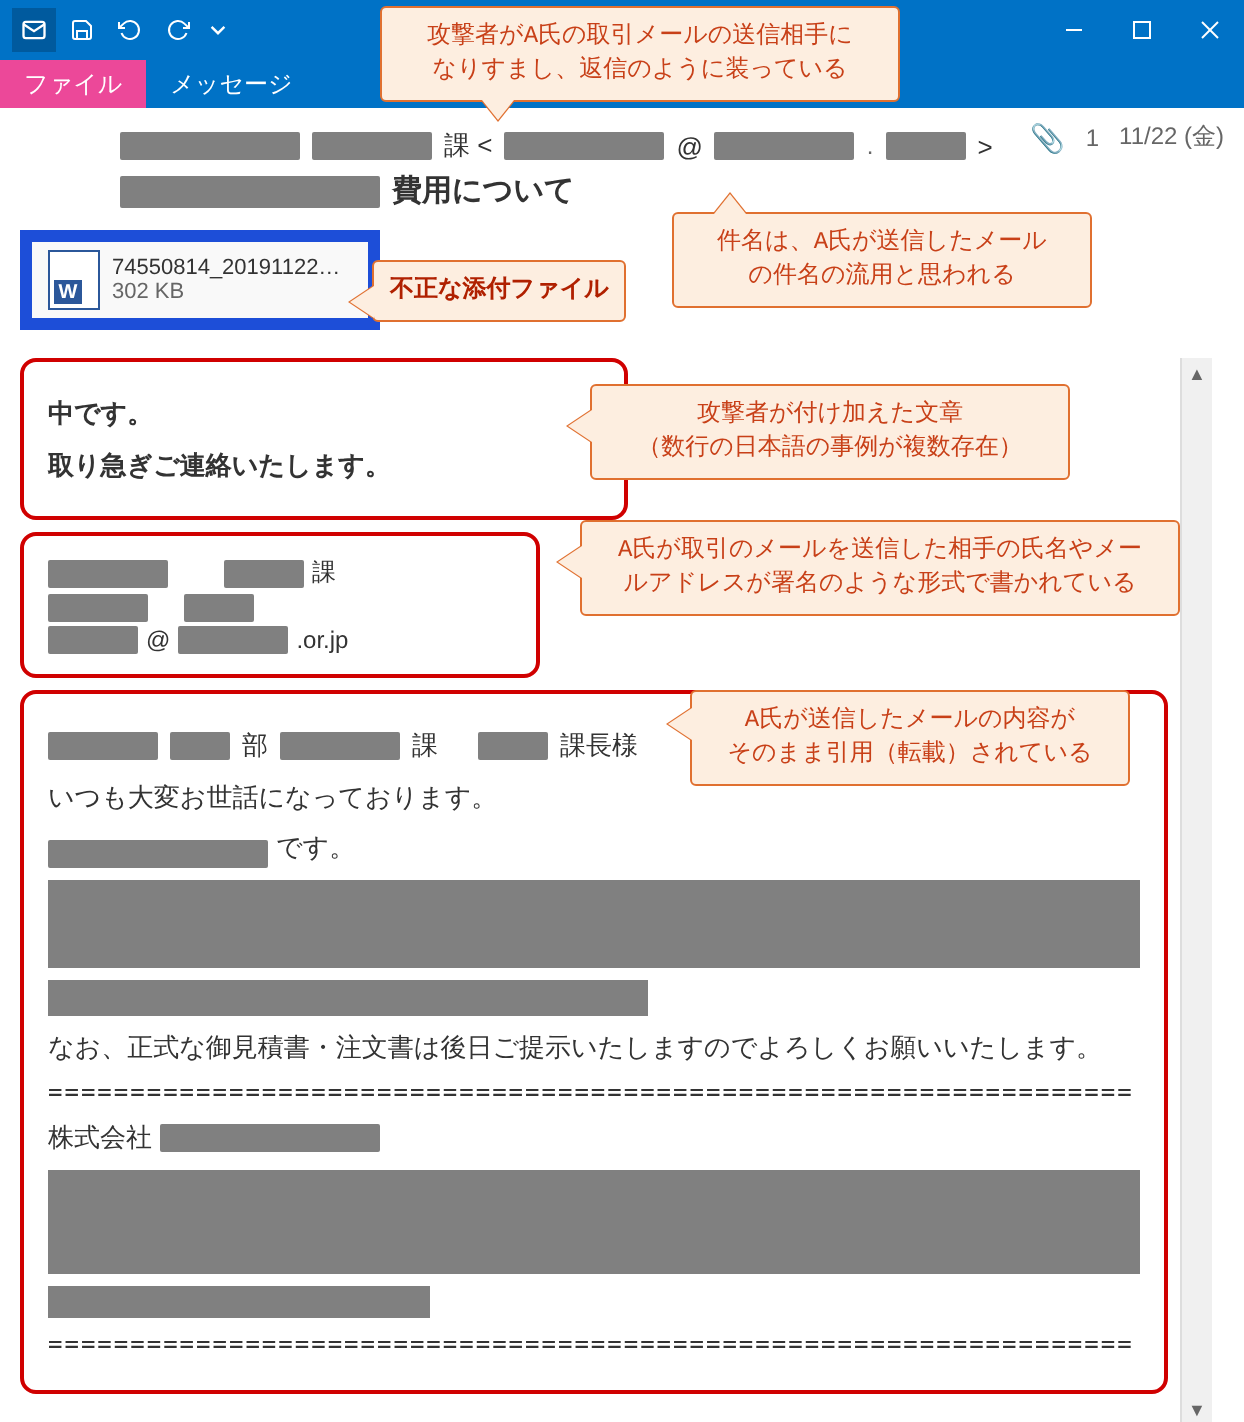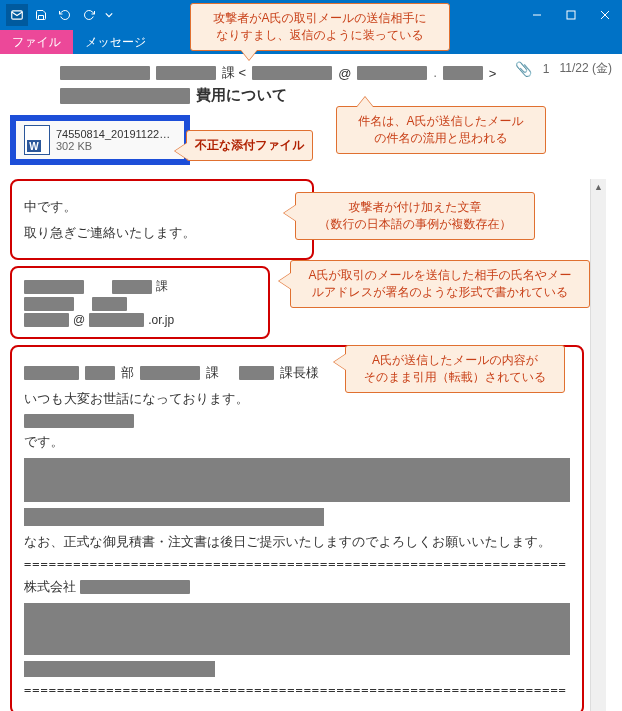--- a/index.html
+++ b/index.html
@@ -108,20 +108,21 @@
     position: absolute;
     background: #fdeee0;
     border: 1px solid #e07030;
     color: #c84018;
     font-size: 12px;
     padding: 6px 8px;
     border-radius: 3px;
     line-height: 1.4;
     z-index: 50;
     text-align: center;
+    font-family: Liberation Mono, monospace;
   }
   .callout .tail {
     position: absolute; width:0; height:0;
   }
   .tail.left {
     left: -12px; top: 12px;
     border-top: 8px solid transparent;
     border-bottom: 8px solid transparent;
     border-right: 12px solid #fdeee0;
     filter: drop-shadow(-1px 0 0 #e07030);
@@ -276,21 +277,21 @@
   <div class="tail left"></div>
 </div>
 <div class="callout" style="left:345px; top:345px; width:220px;">
   <span style="white-space:pre-line;">A氏が送信したメールの内容が
 そのまま引用（転載）されている</span>
   <div class="tail left" style="top:8px;"></div>
 </div>
 
 <div class="body-area" style="margin-right:16px;">
 
-  <div class="box" style="width:304px;">
+  <div class="box" style="width:304px;font-weight:bold;">
     <div class="para">中です。</div>
     <div class="para">取り急ぎご連絡いたします。</div>
   </div>
 
   <div class="box sigbox" style="width:260px; padding:8px 12px;">
     <div class="line">
         <span class="redact" style="width:60px;"></span>
         <span style="width:20px;"></span>
         <span class="redact" style="width:40px;"></span>
         <span>課</span>
@@ -313,21 +314,21 @@
       <span class="redact" style="width:55px;"></span>
       <span class="redact" style="width:30px;"></span>
       <span>部</span>
       <span class="redact" style="width:60px;"></span>
       <span>課</span>
       <span style="width:8px;"></span>
       <span class="redact" style="width:35px;"></span>
       <span>課長様</span>
     </div>
     <div class="para">いつも大変お世話になっております。</div>
-    <div class="para" style="display:flex;align-items:flex-start;gap:4px;flex-direction:column;">
+    <div class="para" style="display:flex;align-items:flex-end;gap:4px;">
       <span class="redact" style="width:110px;"></span>
       <span>です。</span>
     </div>
     <div class="redact-block" style="height:44px;"></div>
     <div class="redact-block" style="height:18px; width:55%;"></div>
     <div class="para">なお、正式な御見積書・注文書は後日ご提示いたしますのでよろしくお願いいたします。</div>
     <div class="sep">==================================================================</div>
     <div class="para" style="display:flex;align-items:center;gap:4px;">
       <span>株式会社</span>
       <span class="redact" style="width:110px;"></span>

